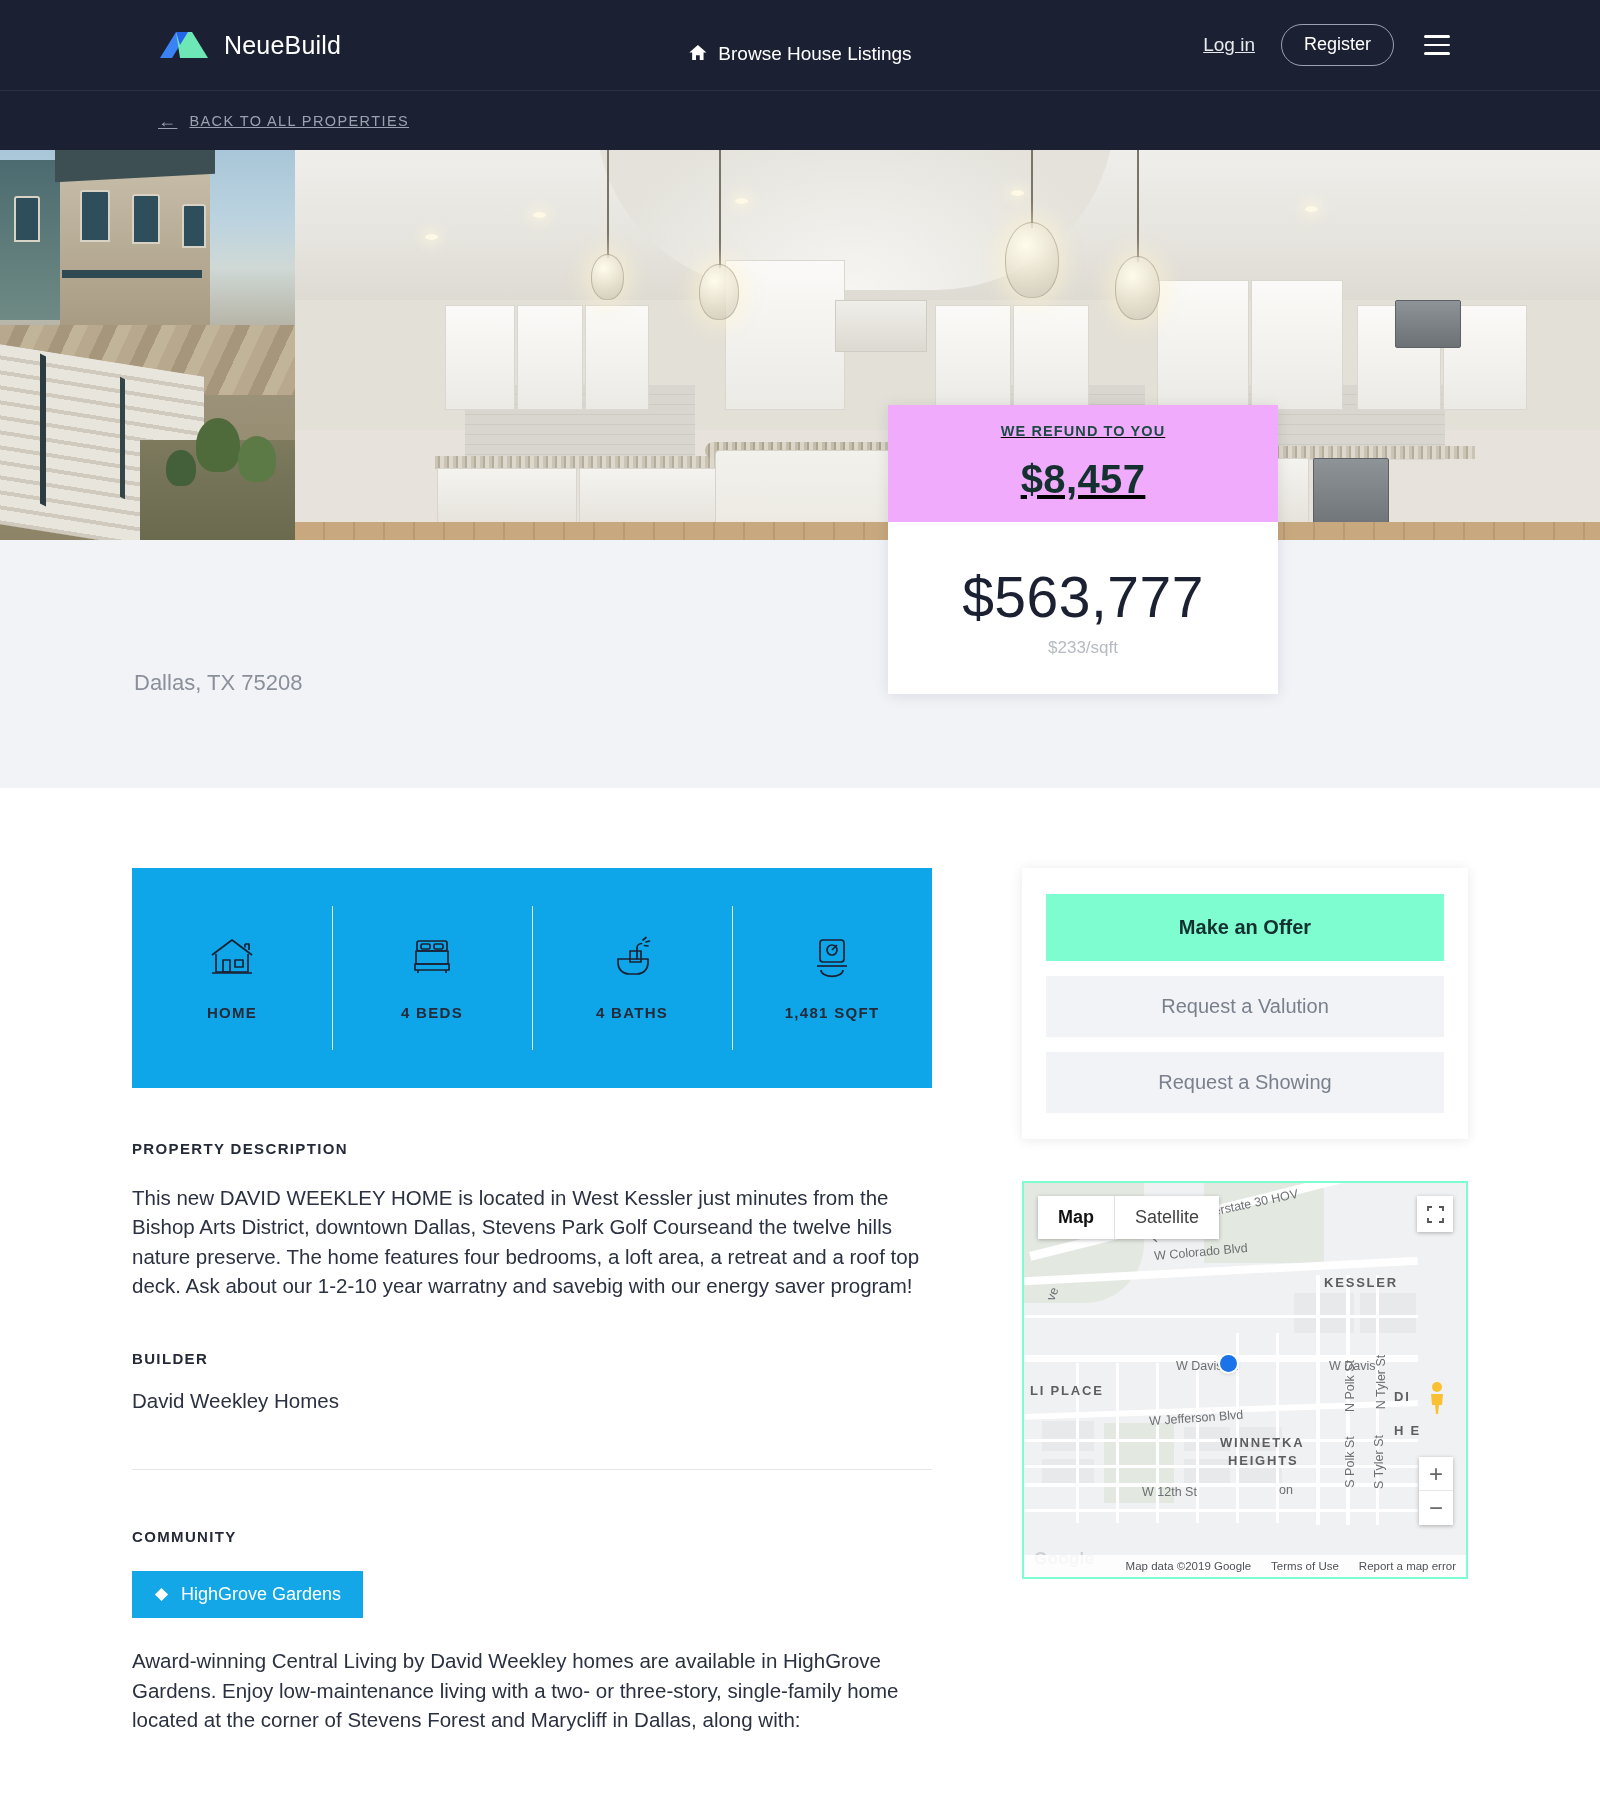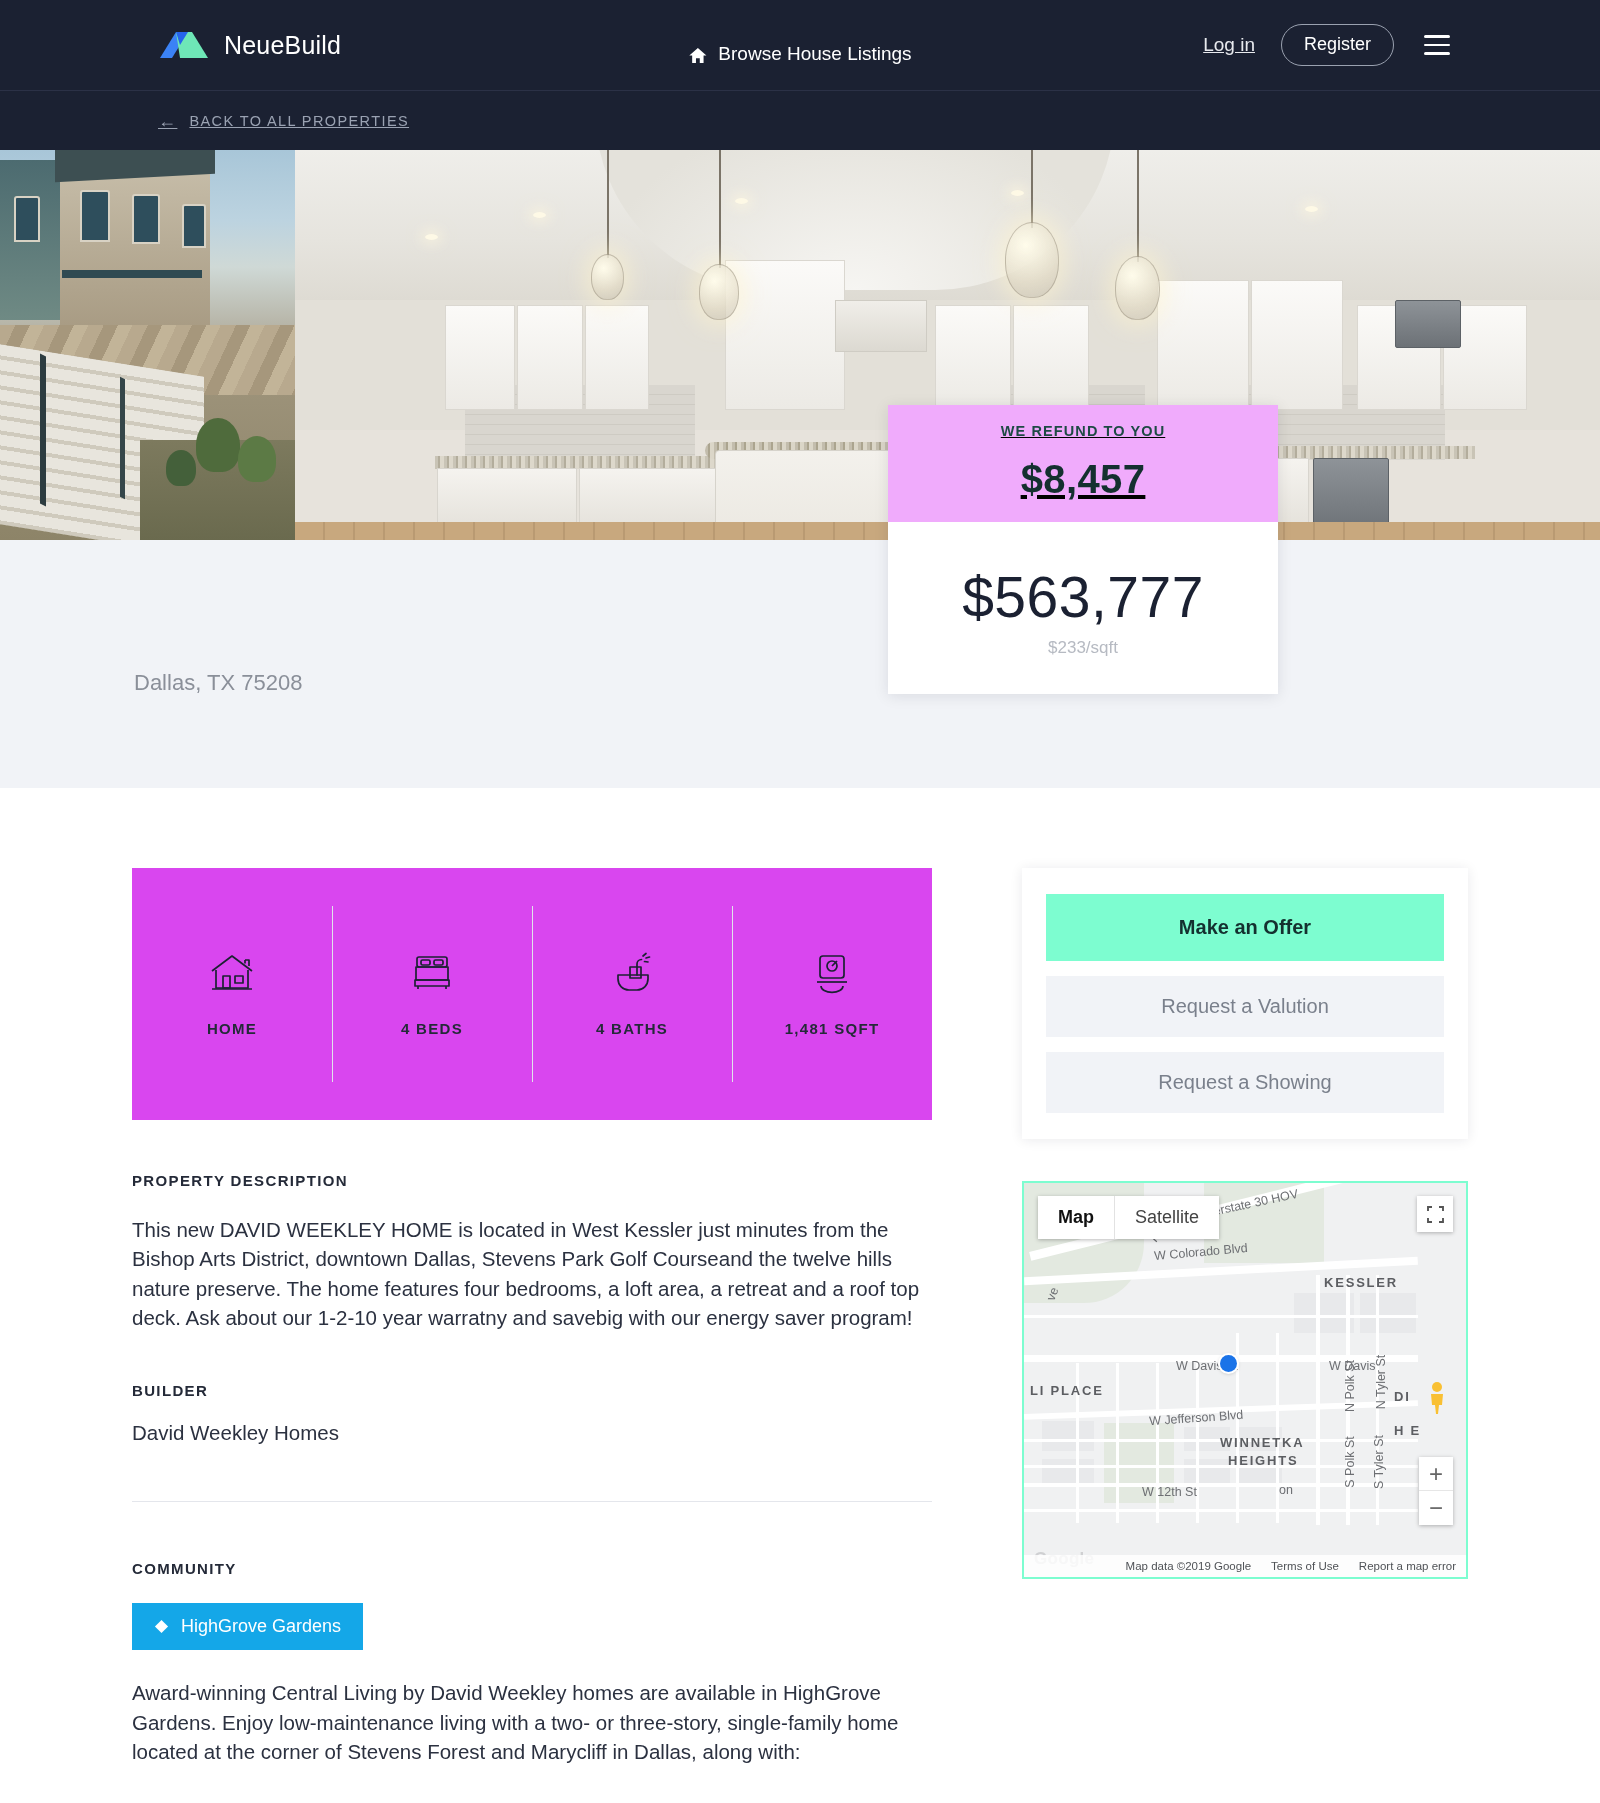--- a/index.html
+++ b/index.html
@@ -14,21 +14,21 @@
   
   .topbar {
     position: relative; height: 90px; background: #1b2132;
     display: flex; align-items: center;
   }
   .brand { position: absolute; left: 158px; display: flex; align-items: center; gap: 14px; }
   .logo-mark { width: 52px; height: 30px; display: block; }
   .brand-name { color: #ffffff; font-size: 25px; letter-spacing: .2px; }
   .nav-center {
     position: absolute; left: 50%; transform: translateX(-50%);
-    display: flex; align-items: flex-end; gap: 11px;
+    display: flex; align-items: flex-start; gap: 11px;
     color: #ffffff; font-size: 19px; margin-top: 17px;
   }
   .home-ico { width: 19px; height: 19px; display: block; }
   .nav-right {
     position: absolute; right: 150px; display: flex; align-items: center; gap: 26px;
   }
   .login-link { color: #e8eaee; font-size: 19px; }
   .register-btn {
     color: #ffffff; font-size: 18px; border: 1.4px solid #9aa1b0;
     border-radius: 22px; padding: 9px 22px 10px; background: transparent;
@@ -121,21 +121,21 @@
   .title-wrap { position: absolute; left: 132px; top: 58px; display: flex; align-items: center; gap: 24px; }
   .prop-title { font-size: 50px; font-weight: 400; color: #1b2132; letter-spacing: -.2px; }
   .star-ico { width: 28px; height: 28px; display: block; }
   .prop-addr { position: absolute; left: 134px; top: 130px; font-size: 22px; color: #8a8f99; }
 
   
   .main { position: relative; background: #ffffff; padding-top: 80px; }
   .col-left { position: absolute; left: 132px; top: 80px; width: 800px; }
   .col-right { position: absolute; left: 1022px; top: 80px; width: 446px; }
 
-  .statsbar { background: #d946ef; height: 252px; display: flex; text-align: right; }
+  .statsbar { background: #0ea5e9; height: 220px; display: flex; text-align: right; }
   .stat { flex: 1; display: flex; flex-direction: column; align-items: center; justify-content: center;
           gap: 26px; position: relative; }
   .stat + .stat::before { content: ""; position: absolute; left: 0; top: 38px; bottom: 38px; width: 1px; background: #e0e3ea; }
   .stat svg { display: block; }
   .stat-label { font-size: 15px; letter-spacing: 1.3px; font-weight: 700; color: #242a38; }
 
   .sec-head { font-size: 15px; letter-spacing: 1.35px; font-weight: 700; color: #242a38; }
   .desc-head { margin-top: 52px; }
   .body-text { font-size: 20.5px; line-height: 1.43; color: #2b3140; margin-top: 26px; }
   .builder-head { margin-top: 50px; }

